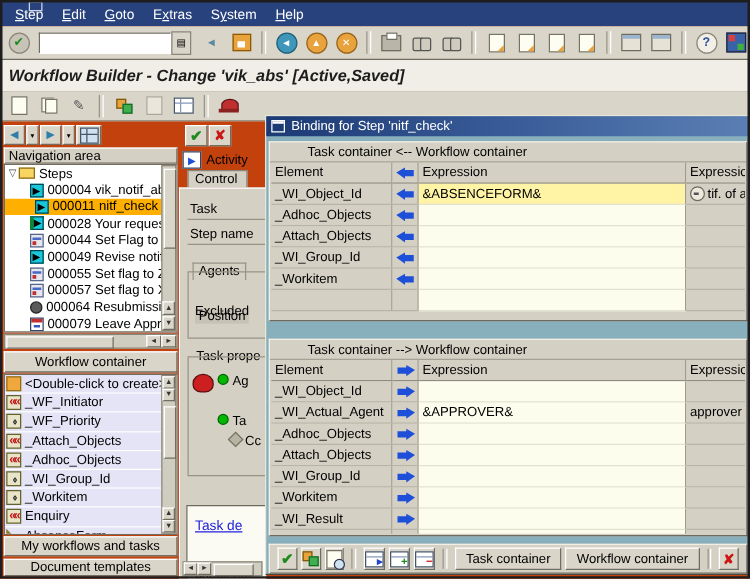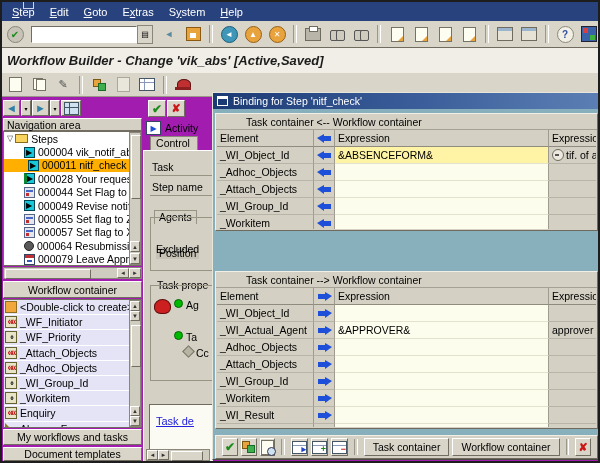--- a/index.html
+++ b/index.html
@@ -1,16 +1,16 @@
 <!DOCTYPE html>
 <html><head>
 <meta charset="utf-8">
 <style>
   html,body{margin:0;padding:0;background:#555;}
-  #screen{position:relative;width:600px;height:463px;background:#a21caf;
+  #screen{position:relative;width:600px;height:463px;background:#c2410c;
     font-family:"Liberation Sans",sans-serif;font-size:11px;color:#000;overflow:hidden;}
   #frame{position:absolute;left:0;top:0;right:0;bottom:0;border:2px solid #1d1d1d;pointer-events:none;z-index:99;}
   .abs{position:absolute;}
 
   
   #menubar{left:0;top:0;width:600px;height:21px;background:#28427e;color:#fff;}
   #win-glyph{left:23px;top:1px;width:9px;height:6px;border:1px solid #cdd6ee;background:#28427e;}
   #menu-items{left:12px;top:6px;display:flex;gap:15px;font-size:11px;}
   #menu-items span u{text-decoration:underline;}
 
@@ -161,21 +161,21 @@
   
   #dialog{left:212px;top:92px;width:388px;height:368px;background:#87afbc;border:1px solid #4a4a42;
     border-left-color:#e8e6da;border-top-color:#e8e6da;box-sizing:border-box;z-index:10;}
   #dlg-title{position:absolute;left:0;top:0;right:0;height:16px;
     background:linear-gradient(90deg,#1c3a74,#3c5f9b 55%,#5b7fb4);color:#fff;font-size:10.5px;
     display:flex;align-items:center;padding-left:4px;}
   #dlg-title-icon{width:9px;height:8px;border:1px solid #fff;margin-right:5px;position:relative;background:#1c3a74;}
   #dlg-title-icon::before{content:"";position:absolute;left:0;right:0;top:0;height:2px;background:#fff;}
   .sect{position:absolute;left:2px;width:383px;background:#d4d0c4;border:1px solid #6e6a5e;
     border-left-color:#f2f0e6;border-top-color:#f2f0e6;box-sizing:border-box;}
-  #sect1{top:20px;height:118px;}
+  #sect1{top:20px;height:144px;}
   #sect2{top:178px;height:158px;}
   .sect-hdr{height:15px;font-size:10.5px;padding-left:30px;display:flex;align-items:center;
     border-bottom:1px solid #a5a195;}
   .btable{position:absolute;left:1px;right:1px;top:16px;bottom:1px;overflow:hidden;}
   .brow{display:flex;height:17px;box-sizing:border-box;}
   .brow.hdr .cell{background:#d4d0c4;border-bottom:1px solid #8f8b7f;font-size:10.5px;}
   .cell{box-sizing:border-box;border-right:1px solid #9f9b8f;display:flex;align-items:center;
     padding:0 3px;overflow:hidden;white-space:nowrap;font-size:10.5px;}
   .c-el{width:97px;background:#d4d0c4;border-bottom:1px solid #b8b4a8;}
   .c-ar{width:21px;background:#d4d0c4;border-bottom:1px solid #b8b4a8;justify-content:center;padding:0;}

